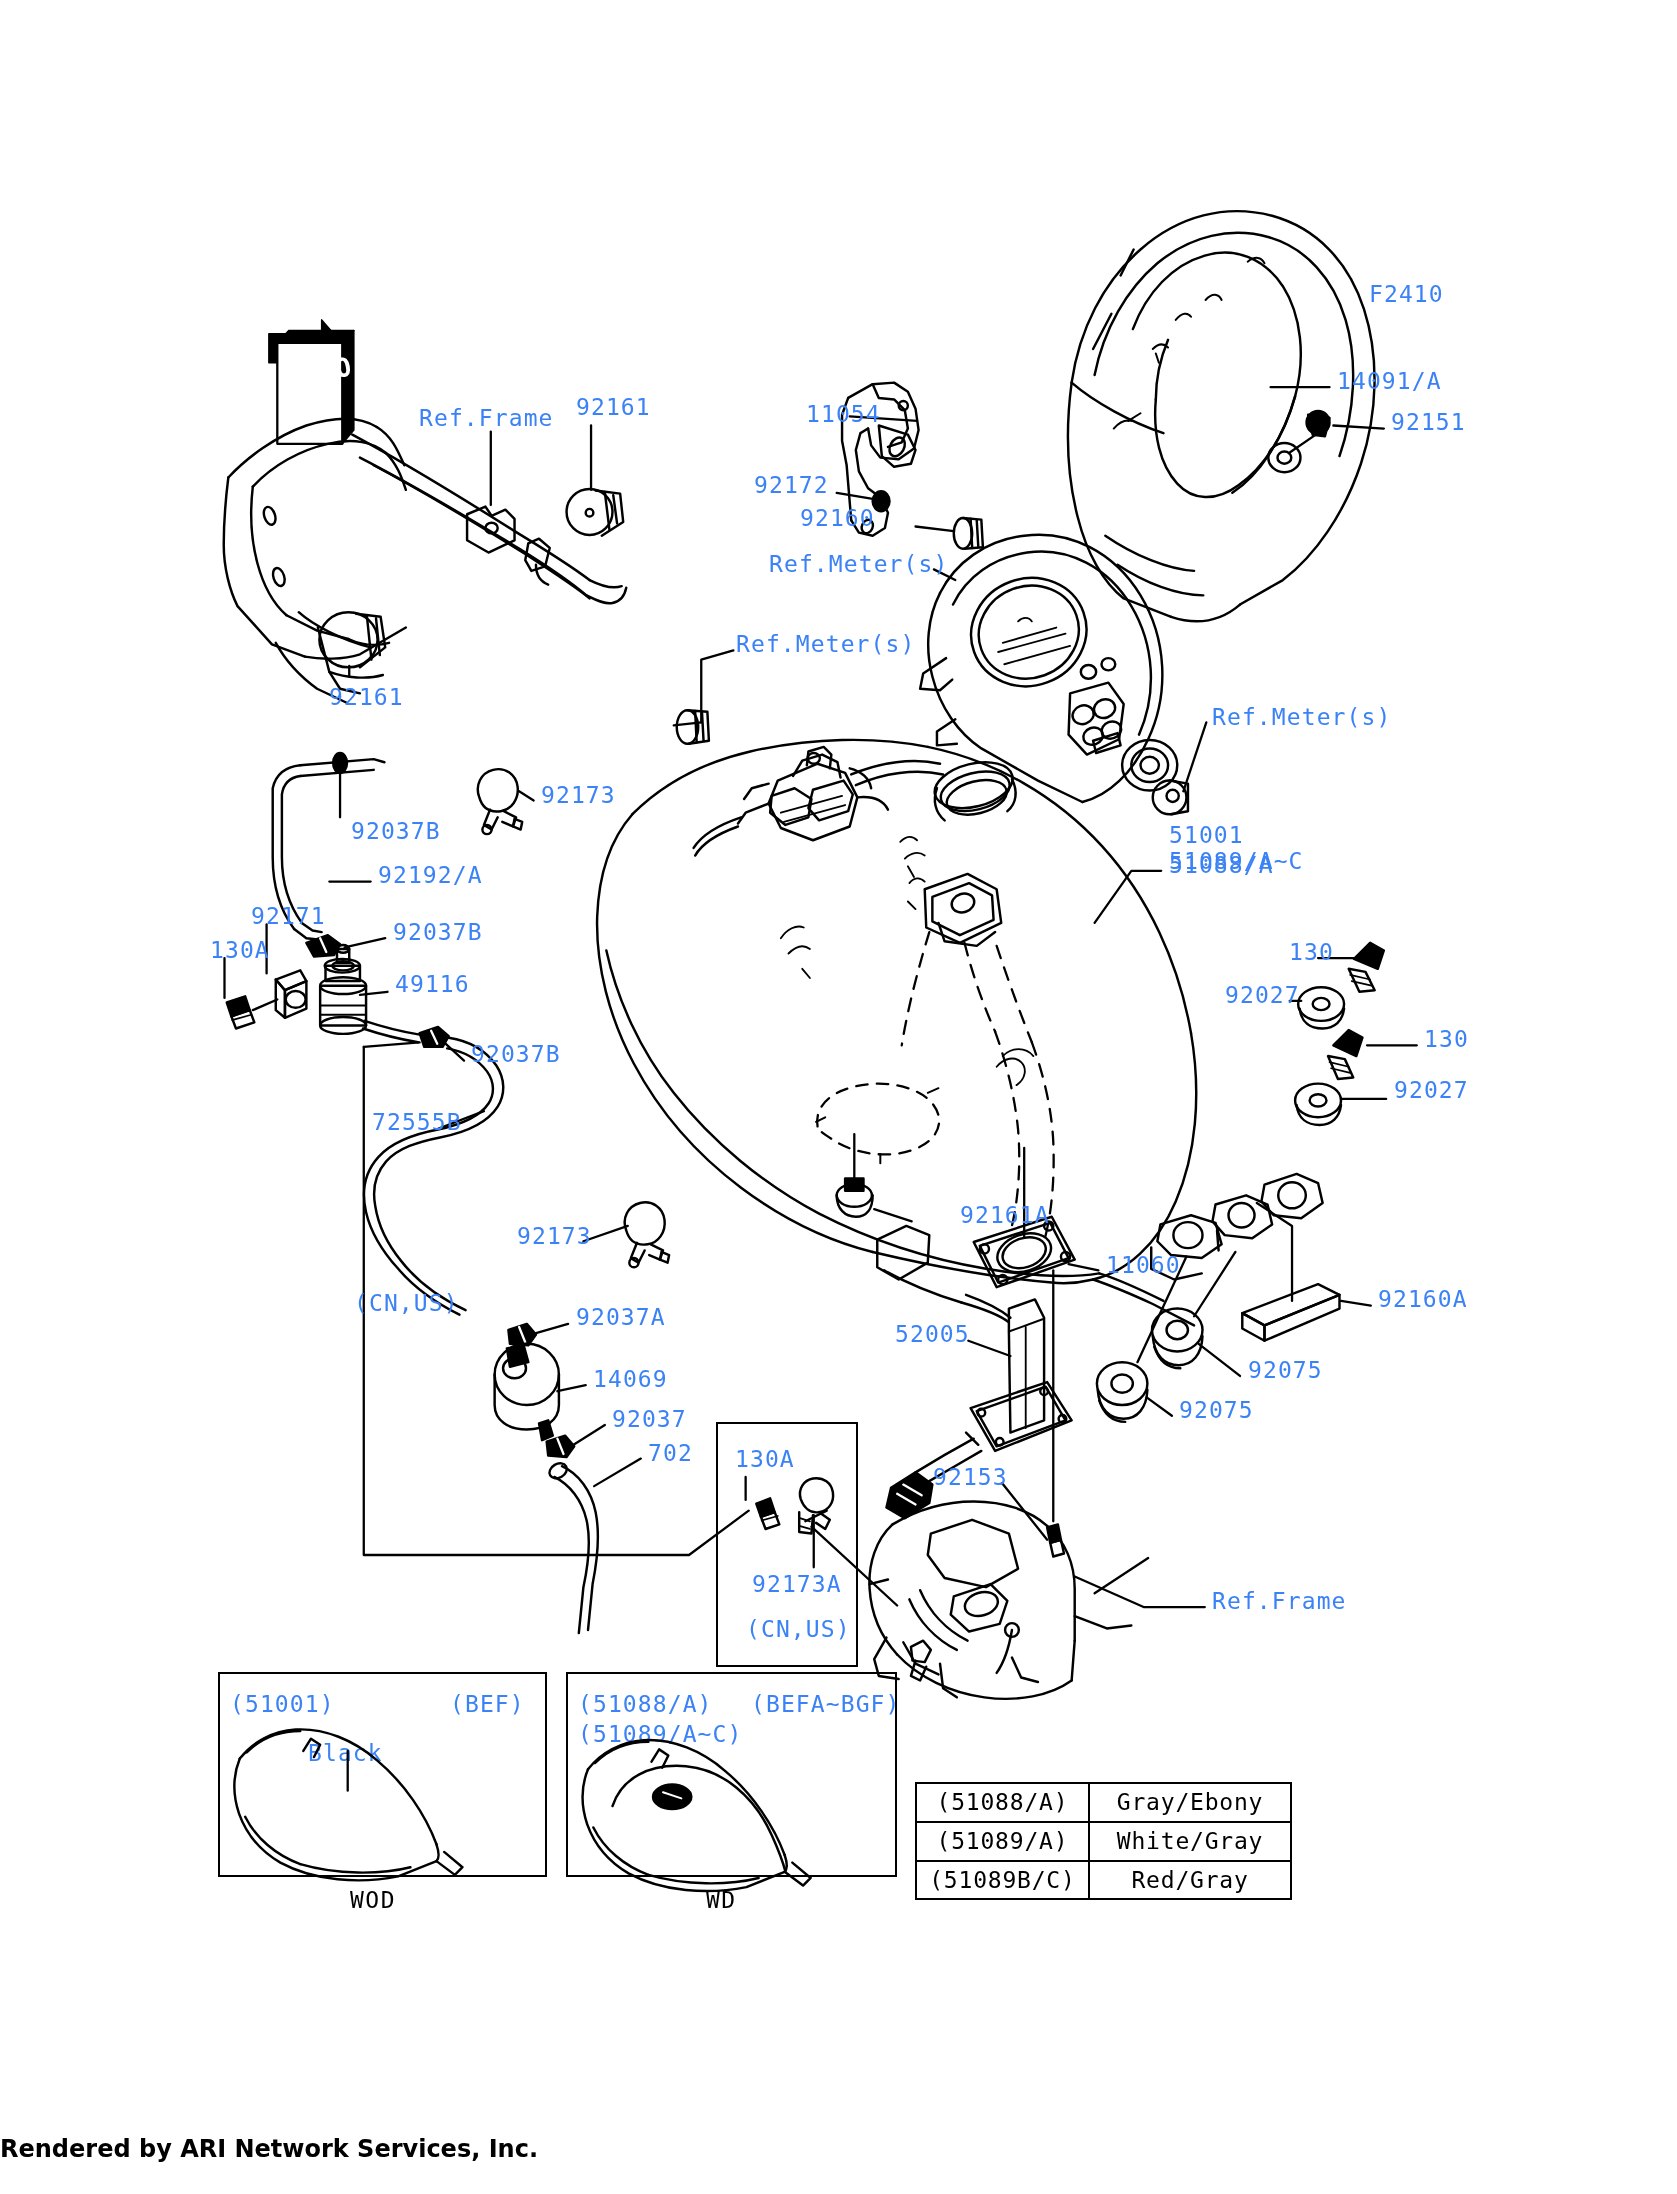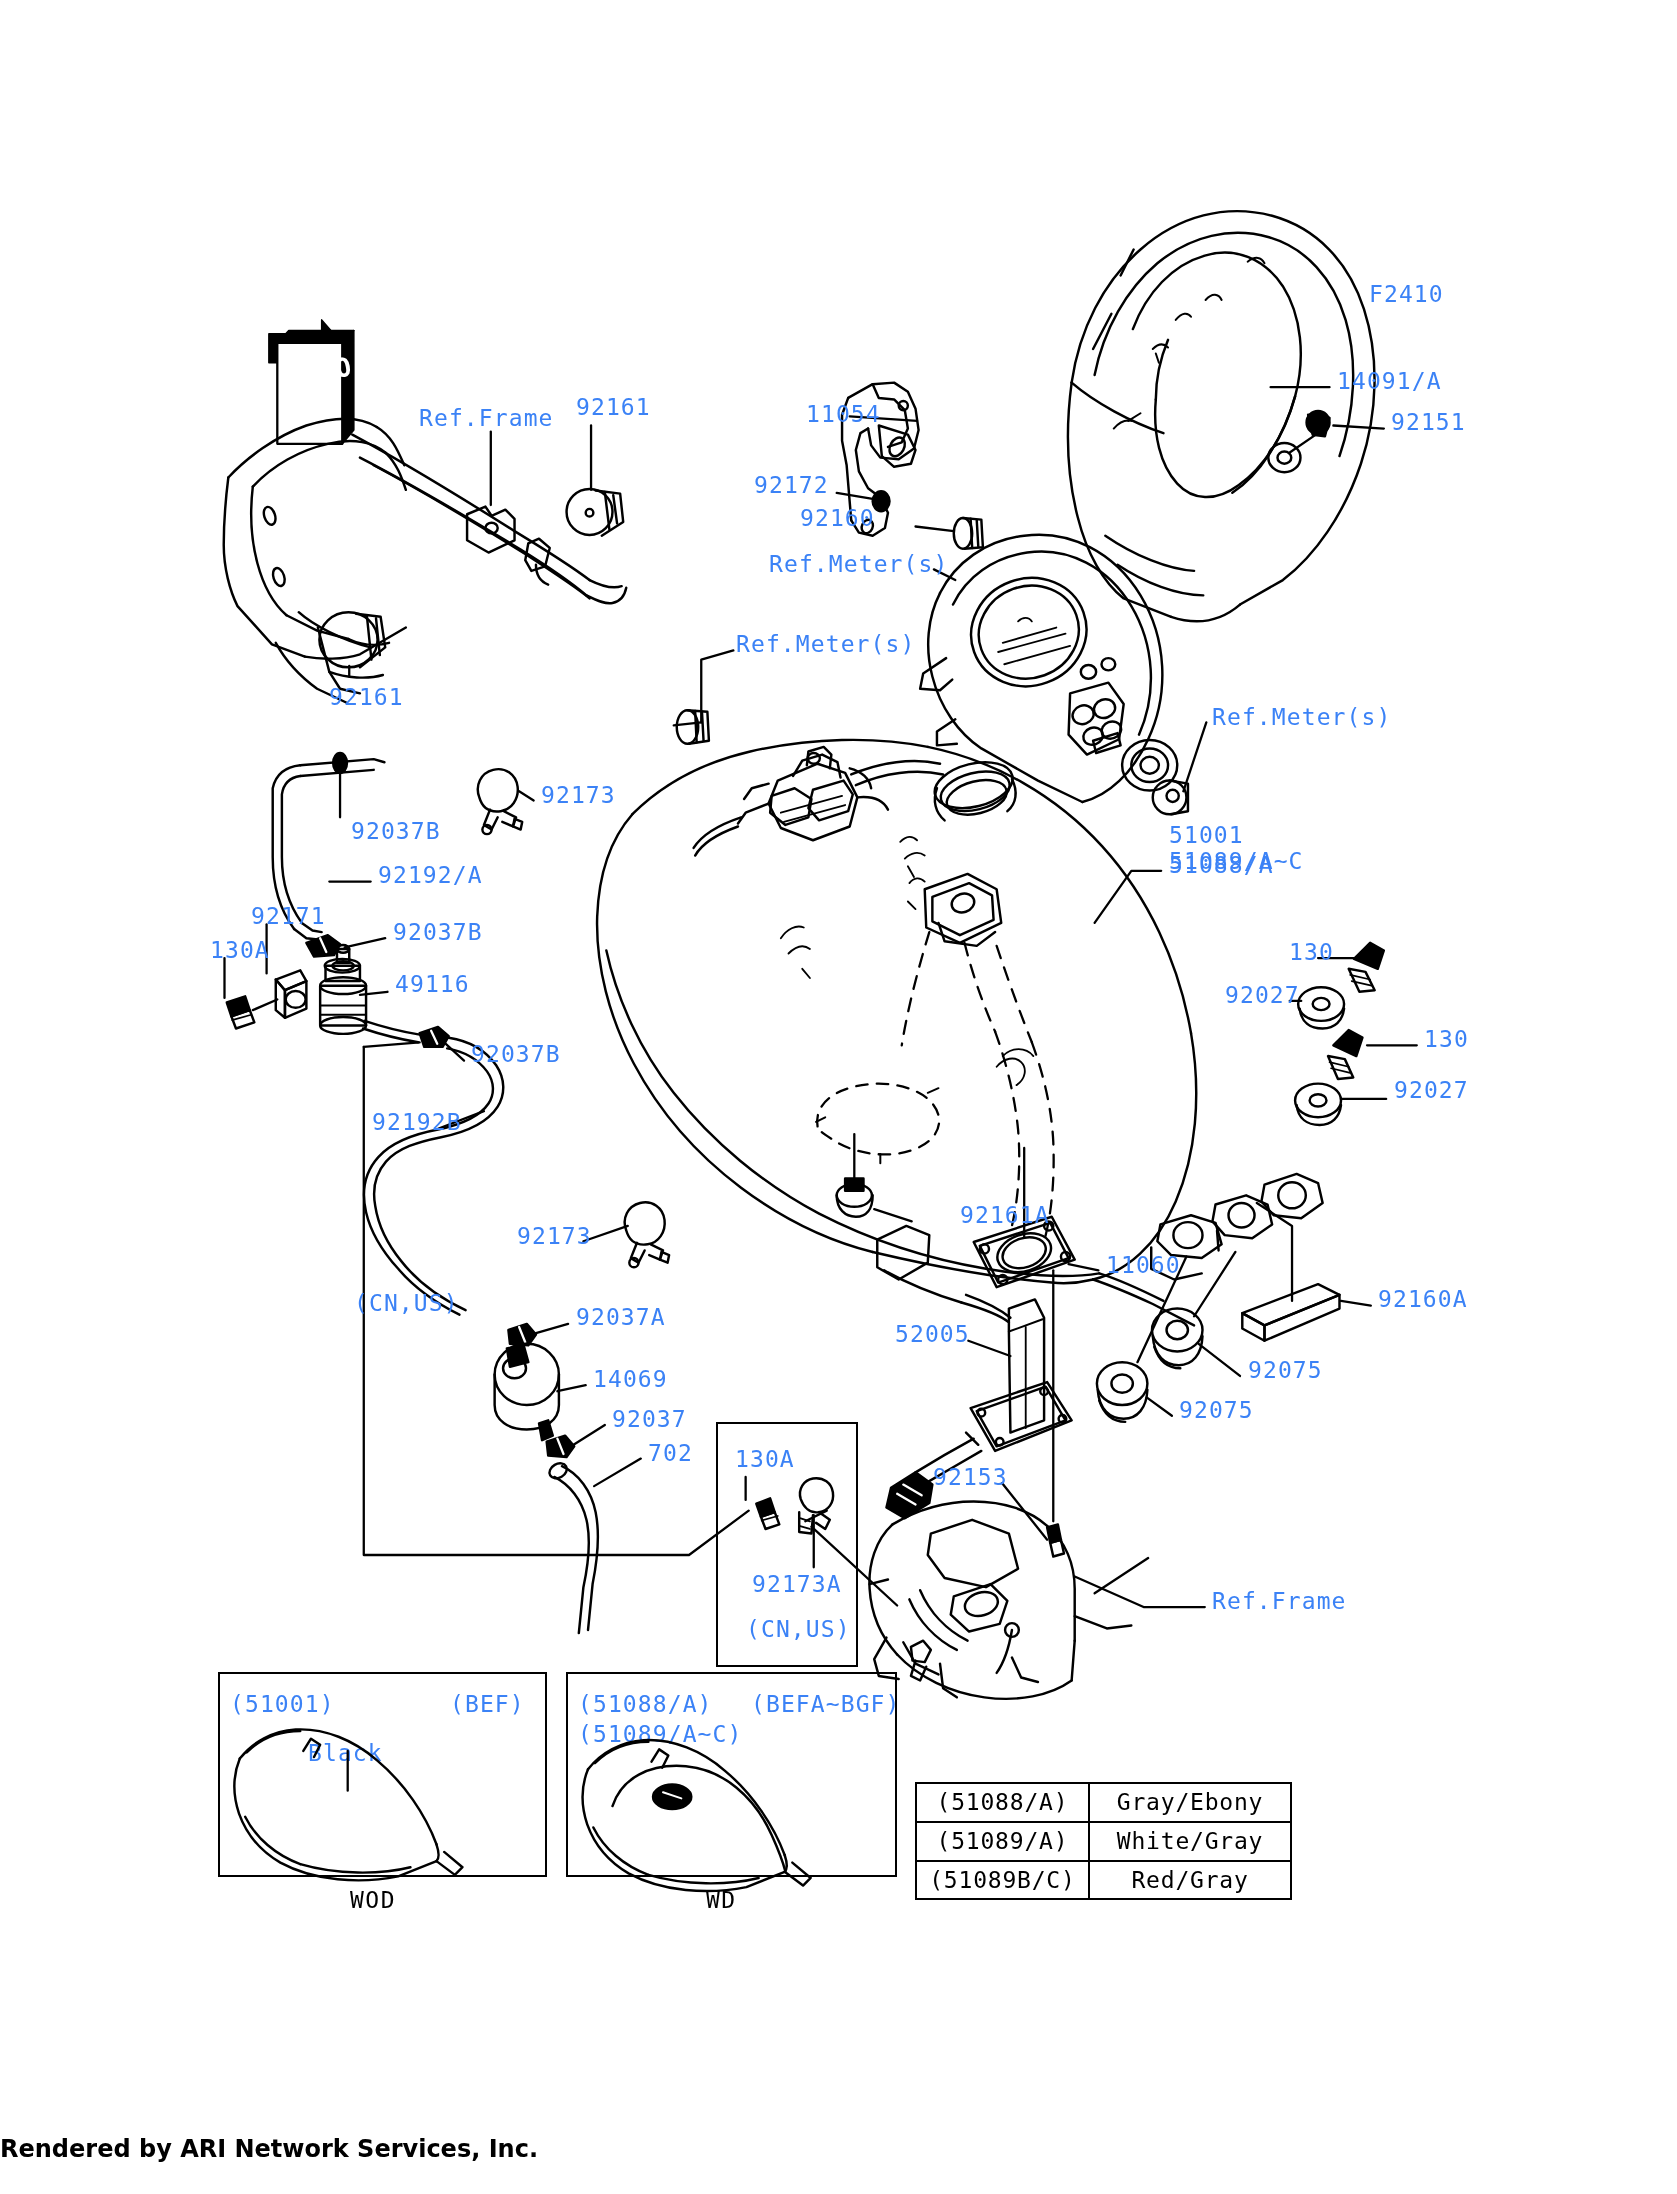--- a/index.html
+++ b/index.html
@@ -607,21 +607,21 @@
   <div class="lbl" style="left:1337px;top:367px;">14091/A</div>
   <div class="lbl" style="left:1391px;top:408px;">92151</div>
   <div class="lbl" style="left:351px;top:817px;">92037B</div>
   <div class="lbl" style="left:541px;top:781px;">92173</div>
   <div class="lbl" style="left:378px;top:861px;">92192/A</div>
   <div class="lbl" style="left:251px;top:902px;">92171</div>
   <div class="lbl" style="left:210px;top:936px;">130A</div>
   <div class="lbl" style="left:393px;top:918px;">92037B</div>
   <div class="lbl" style="left:395px;top:970px;">49116</div>
   <div class="lbl" style="left:471px;top:1040px;">92037B</div>
-  <div class="lbl" style="left:372px;top:1108px;">92192B</div>
+  <div class="lbl" style="left:372px;top:1108px;">72555B</div>
   <div class="lbl" style="left:517px;top:1222px;">92173</div>
   <div class="lbl" style="left:354px;top:1289px;">(CN,US)</div>
   <div class="lbl" style="left:576px;top:1303px;">92037A</div>
   <div class="lbl" style="left:593px;top:1365px;">14069</div>
   <div class="lbl" style="left:612px;top:1405px;">92037</div>
   <div class="lbl" style="left:648px;top:1439px;">702</div>
   <div class="lbl" style="left:1169px;top:821px;">51001</div>
   <div class="lbl" style="left:1169px;top:851px;">51088/A</div>
   <div class="lbl" style="left:1169px;top:847px;">51089/A~C</div>
   <div class="lbl" style="left:1289px;top:938px;">130</div>

